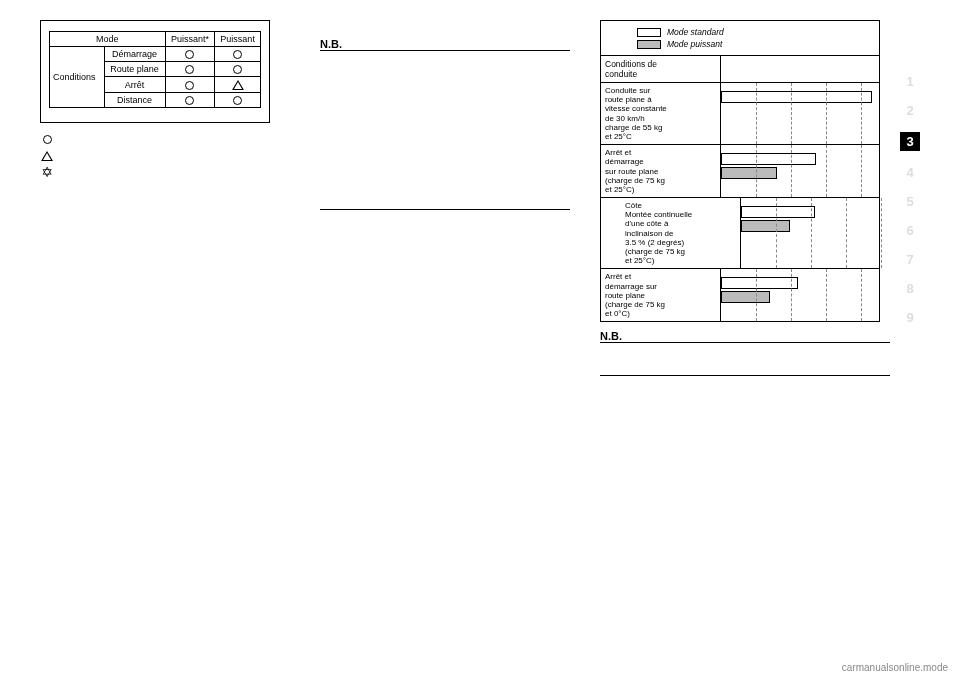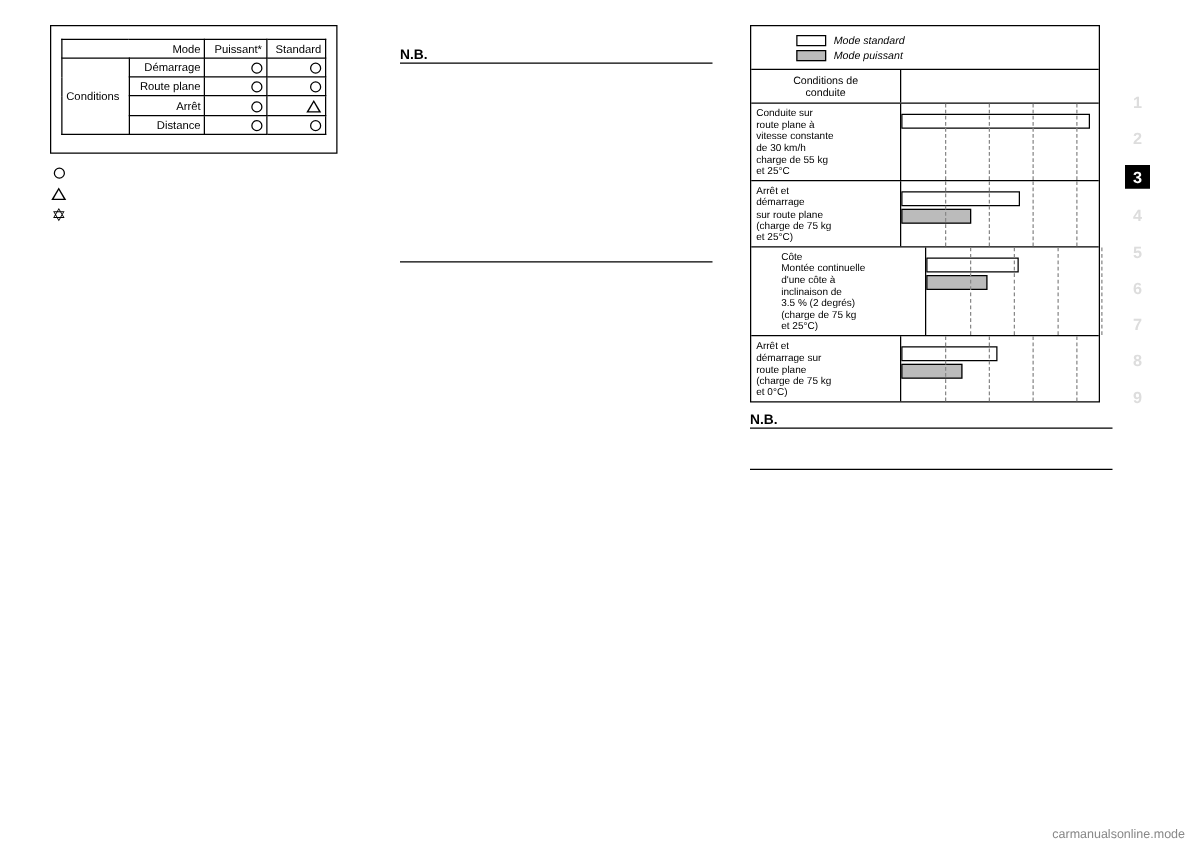--- a/index.html
+++ b/index.html
@@ -15,21 +15,21 @@
     .col1 { width: 250px; margin-right: 30px; }
     .col2 { width: 250px; margin-right: 30px; }
     .col3 { width: 290px; }
     .rightnav { width: 40px; display: flex; flex-direction: column; align-items: center; gap: 14px; padding-top: 54px; }
     .rightnav .nav { color: #ddd; font-size: 13px; font-weight: bold; }
     .rightnav .nav.active { background:#000; color:#fff; padding:2px 6px; }
 
     
     .modes-box { border: 1.5px solid #000; padding: 10px 8px 14px 8px; width: 230px; }
     .modes-table { border-collapse: collapse; width: 100%; font-size: 9px; }
-    .modes-table td, .modes-table th { border: 1px solid #000; padding: 2px 3px; text-align: right; vertical-align: middle; }
+    .modes-table td, .modes-table th { border: 1px solid #000; padding: 2px 3px; text-align: center; vertical-align: middle; }
     .modes-table .hdr { font-weight: normal; }
     .modes-table .rowhdr { text-align: left; }
     .circle, .tri, .star {
       display: inline-block;
       vertical-align: middle;
     }
     .circle {
       width: 9px; height: 9px; border: 1.3px solid #000; border-radius: 50%;
     }
     .tri {
@@ -72,21 +72,21 @@
 
     
     .chartbox { border:1.5px solid #000; width:280px; }
     .legendbox { border-bottom:1px solid #000; padding:4px 6px; }
     .legend2 { display:flex; align-items:flex-end; gap:6px; font-size:8.5px; margin:2px 0 2px 30px;font-style:italic; }
     .swatch { width:24px; height:9px; border:1px solid #000; }
     .swatch.std { background:#fff; }
     .swatch.pw { background:#bbb; }
 
     .chart-header { display:flex; border-bottom:1px solid #000; }
-    .chart-header .lbl { width:120px; border-right:1px solid #000; padding:3px 4px; font-size:8.5px;text-align:center; }
+    .chart-header .lbl { width:120px; border-right:1px solid #000; padding:3px 4px; font-size:8.5px; }
     .chart-header .axis { flex:1; position:relative; padding:3px 0 0 0; }
     .axis-title { font-size:8.5px; text-align:center; margin-bottom:1px;}
     .ticks { display:flex; font-size:9px; position:relative; height:12px;}
     .ticks span { position:absolute; transform:translateX(-50%); }
 
     .chart-body { position:relative; }
     .chart-row { display:flex; border-bottom:1px solid #000; }
     .chart-row:last-child { border-bottom:none;}
     .chart-row .cond { width:120px; border-right:1px solid #000; padding:3px 4px; font-size:8px; line-height:1.15; }
     .chart-row .bars { flex:1; position:relative; padding:6px 0; }
@@ -108,21 +108,21 @@
 
 <div class="page">
 
   <div class="col col1">
     <div class="modes-box">
       <table class="modes-table">
         <tbody>
             <tr>
           <td class="hdr" colspan="2">Mode</td>
           <td class="hdr">Puissant*</td>
-          <td class="hdr">Standard</td>
+          <td class="hdr">Puissant</td>
         </tr>
         <tr>
           <td class="rowhdr" rowspan="4">Conditions</td>
           <td>Démarrage</td>
           <td><span class="circle"></span></td>
           <td><span class="circle"></span></td>
         </tr>
         <tr>
           <td>Route plane</td>
           <td><span class="circle"></span></td>

